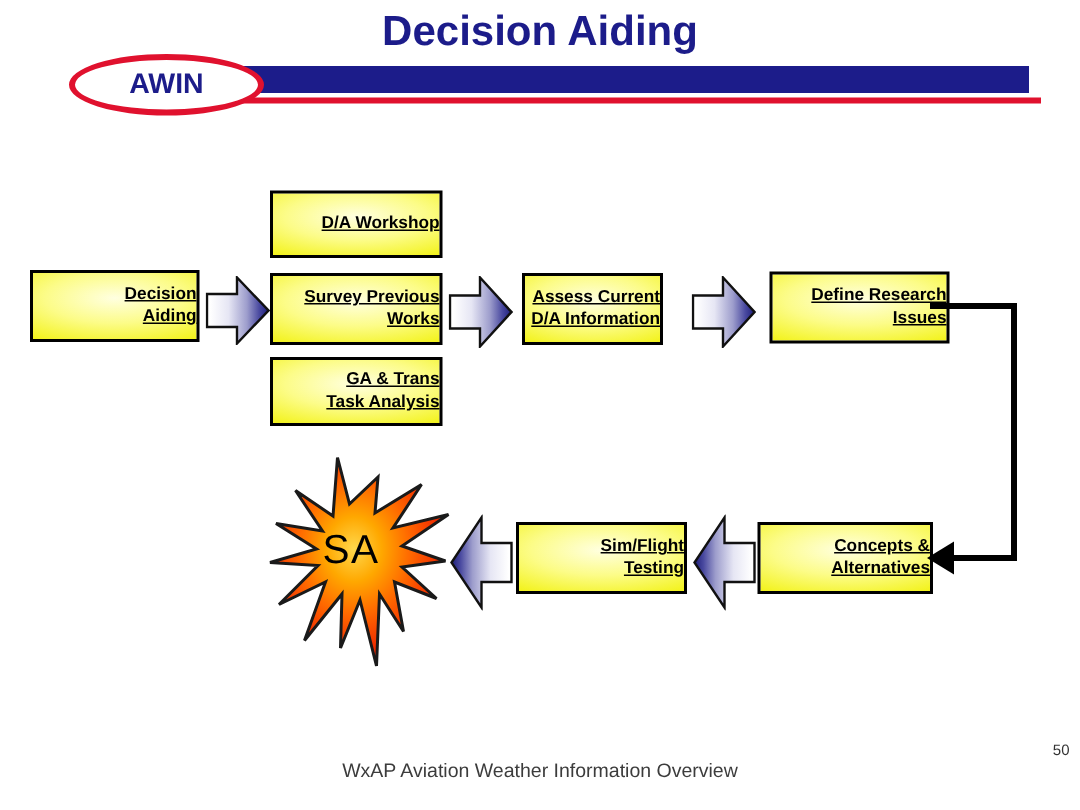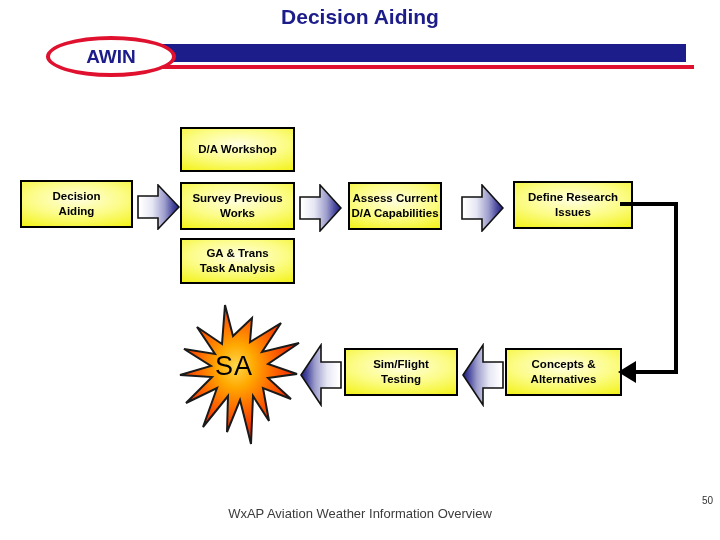--- a/index.html
+++ b/index.html
@@ -3,37 +3,38 @@
 <meta charset="utf-8">
 <style>
   html,body{margin:0;padding:0;background:#fff;}
   .slide{
     position:relative;width:720px;height:540px;background:#ffffff;
     overflow:hidden;font-family:"Liberation Sans",sans-serif;
   }
   
   .title{
     position:absolute;top:5px;left:0;width:100%;text-align:center;
-    font-size:21px;font-weight:bold;color:#1c1c8a;letter-spacing:0px;
+    font-size:28px;font-weight:bold;color:#1c1c8a;letter-spacing:0px;
   }
   .header-bar{position:absolute;left:152px;top:44px;width:534px;height:18px;background:#1c1c8a;}
   .header-redline{position:absolute;left:152px;top:65px;width:542px;height:4px;background:#e0112e;}
   .logo-oval{
     position:absolute;left:46px;top:36px;width:122px;height:33px;
     background:#ffffff;border:4px solid #e0112e;border-radius:50%;
     display:flex;align-items:center;justify-content:center;z-index:3;
   }
   .logo-oval span{font-size:19px;font-weight:bold;color:#1c1c8a;letter-spacing:0px;}
   
   .box{
     position:absolute;border:2px solid #000;
     background:radial-gradient(ellipse 95% 85% at 50% 38%, #ffffe0 0%, #fcfc88 45%, #f0f000 100%);
-    display:flex;flex-direction:column;align-items:center;justify-content:center;
+    display:flex;flex-direction:column;align-items:flex-end;justify-content:center;
     text-align:center;font-weight:bold;font-size:11.5px;line-height:1.3;color:#000;
     box-sizing:border-box;
+    text-decoration:underline;
   }
   
   .arr{position:absolute;}
   .seg{position:absolute;background:#000;}
   .arrowhead-left{
     position:absolute;width:0;height:0;
     border-top:11px solid transparent;border-bottom:11px solid transparent;
     border-right:18px solid #000;
   }
   
@@ -97,21 +98,21 @@
     <div>Aiding</div>
   </div>
 
   <div class="box" style="left:180px;top:182px;width:115px;height:48px">
     <div>Survey Previous</div>
     <div>Works</div>
   </div>
 
   <div class="box" style="left:348px;top:182px;width:94px;height:48px">
     <div>Assess Current</div>
-    <div>D/A Capabilities</div>
+    <div>D/A Information</div>
   </div>
 
   <div class="box" style="left:513px;top:181px;width:120px;height:48px">
     <div>Define Research</div>
     <div>Issues</div>
   </div>
 
   <div class="box" style="left:180px;top:238px;width:115px;height:46px">
     <div>GA &amp; Trans</div>
     <div>Task Analysis</div>

